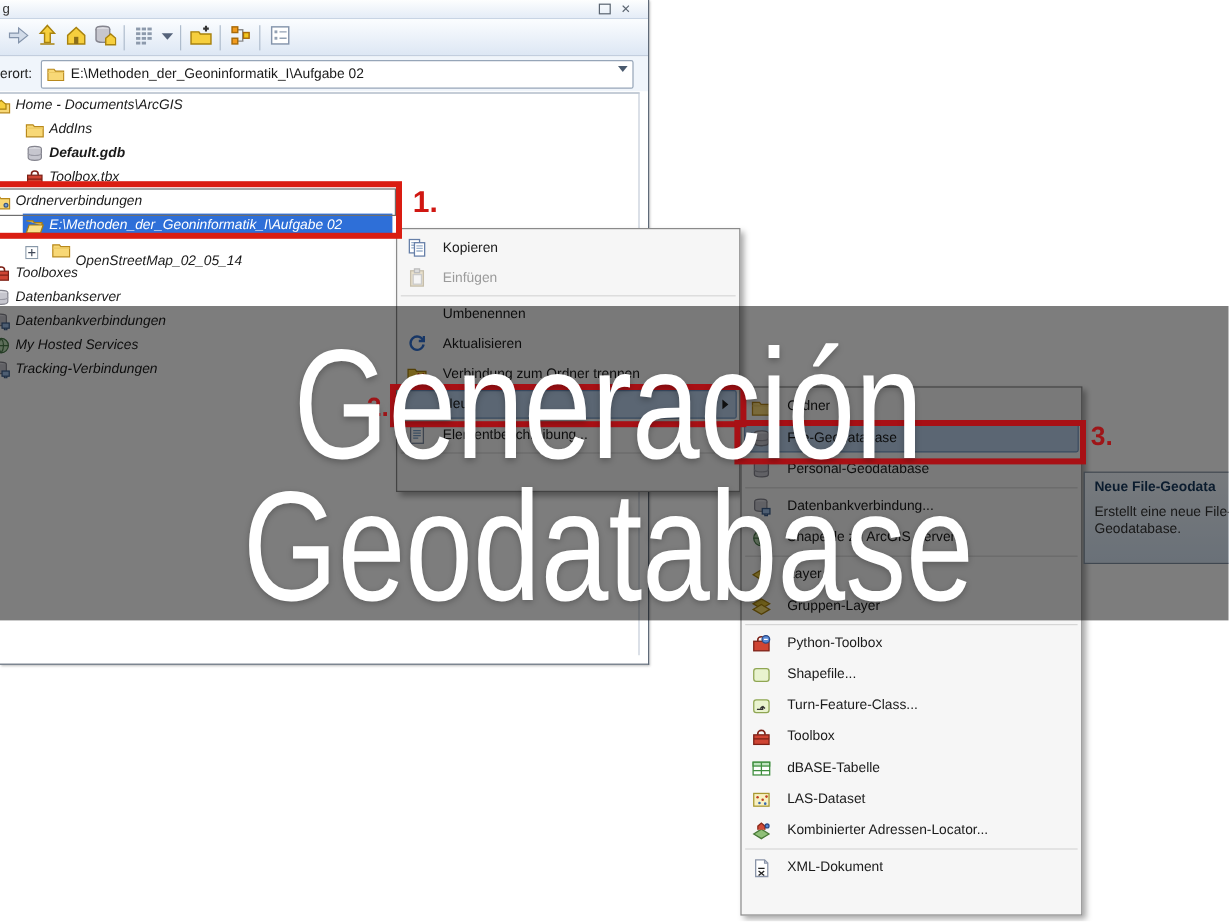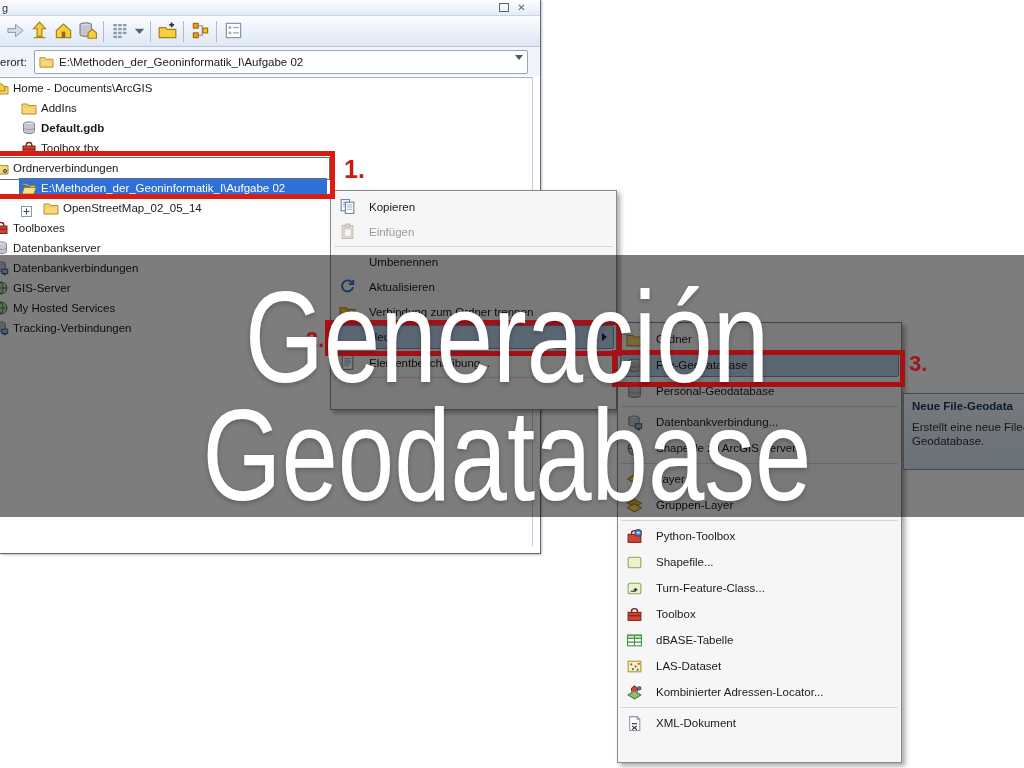--- a/index.html
+++ b/index.html
@@ -23,28 +23,28 @@
   .addr{position:absolute;left:0;top:47px;right:0;height:29px;background:#f0f5fb;display:flex;align-items:center;}
   .addr-label{width:34px;color:#222;}
   .combo{position:relative;height:22px;flex:0 0 492px;background:#fff;border:1px solid #96a5b8;border-radius:2px;
          display:flex;align-items:center;}
   .combo .cico{margin-left:4px;width:15px;height:15px;}
   .combo .cico svg{width:15px;height:15px;}
   .combo-text{margin-left:5px;white-space:nowrap;}
   .combo-caret{position:absolute;right:4px;top:4px;width:0;height:0;border-left:4px solid transparent;
                border-right:4px solid transparent;border-top:5px solid #4a5a6e;}
   .treebox{position:absolute;left:0;top:77px;width:532px;height:468px;background:#fff;
-           border-top:1px solid #a0adbd;border-right:1px solid #c3ccd8;overflow:hidden;}
+           border-top:1px solid #a0adbd;border-right:1px solid #c3ccd8;overflow:hidden;font-style:italic;}
   .trow{position:relative;height:20px;line-height:20px;white-space:nowrap;}
   .trow .ico{position:absolute;top:2px;width:16px;height:16px;}
   .trow .ico svg{width:16px;height:16px;}
   .trow .lbl{position:absolute;top:0;}
   .trow.l0 .ico{left:-7px;} .trow.l0 .lbl{left:13px;}
   .trow.l1 .ico{left:21px;} .trow.l1 .lbl{left:41px;text-align:center;}
-  .trow.l2 .ico{left:43px;} .trow.l2 .lbl{left:63px;}
+  .trow.l2 .ico{left:43px;} .trow.l2 .lbl{left:63px;margin-top:10px;}
   .trow .expander{position:absolute;left:21px;top:5px;width:11px;height:11px;}
   .trow .expander svg{width:11px;height:11px;}
   .selbar{position:absolute;left:19px;top:0;width:308px;height:20px;background:#2e6fd8;}
   .trow.sel .lbl{color:#fff;} .trow.bold .lbl{font-weight:bold;}
   
   .menu{position:absolute;background:#f6f6f6;border:1px solid #8a8a8a;box-shadow:3px 3px 5px rgba(0,0,0,.35);
         padding-top:3px;box-sizing:border-box;}
   .mrow{display:flex;align-items:center;position:relative;}
   .mrow .mico{width:17px;height:17px;margin-left:8px;flex:0 0 17px;}
   .mrow .mico svg{width:17px;height:17px;}
@@ -263,27 +263,20 @@
               <rect x="8.7" y="9.2" width="6" height="4.3" fill="#9fc0e8" stroke="#3c5d8a"></rect>
               <path d="M10.7 13.5v1.3h2v-1.3" stroke="#3c5d8a" fill="none"></path>
             </svg></span>
           <span class="lbl">Datenbankverbindungen</span>
         </div>
         <div class="trow l0">
           <span class="ico"><svg viewBox="0 0 16 16">
               <circle cx="8" cy="8" r="6" fill="#bfe0b8" stroke="#4a7a4a"></circle>
               <path d="M2 8h12M8 2c-2.6 3-2.6 9 0 12M8 2c2.6 3 2.6 9 0 12" fill="none" stroke="#4a7a4a"></path>
             </svg></span>
-          <span class="lbl">GIS-Server</span>
-        </div>
-        <div class="trow l0">
-          <span class="ico"><svg viewBox="0 0 16 16">
-              <circle cx="8" cy="8" r="6" fill="#bfe0b8" stroke="#4a7a4a"></circle>
-              <path d="M2 8h12M8 2c-2.6 3-2.6 9 0 12M8 2c2.6 3 2.6 9 0 12" fill="none" stroke="#4a7a4a"></path>
-            </svg></span>
           <span class="lbl">My Hosted Services</span>
         </div>
         <div class="trow l0">
           <span class="ico"><svg viewBox="0 0 16 16">
               <ellipse cx="7.5" cy="3.6" rx="4.8" ry="1.8" fill="#dcdce2" stroke="#84848e"></ellipse>
               <path d="M2.7 3.6v6c0 1 2.1 1.8 4.8 1.8s4.8-.8 4.8-1.8v-6" fill="#c6c6ce" stroke="#84848e"></path>
               <rect x="8.7" y="9.2" width="6" height="4.3" fill="#9fc0e8" stroke="#3c5d8a"></rect>
               <path d="M10.7 13.5v1.3h2v-1.3" stroke="#3c5d8a" fill="none"></path>
             </svg></span>
           <span class="lbl">Tracking-Verbindungen</span>

